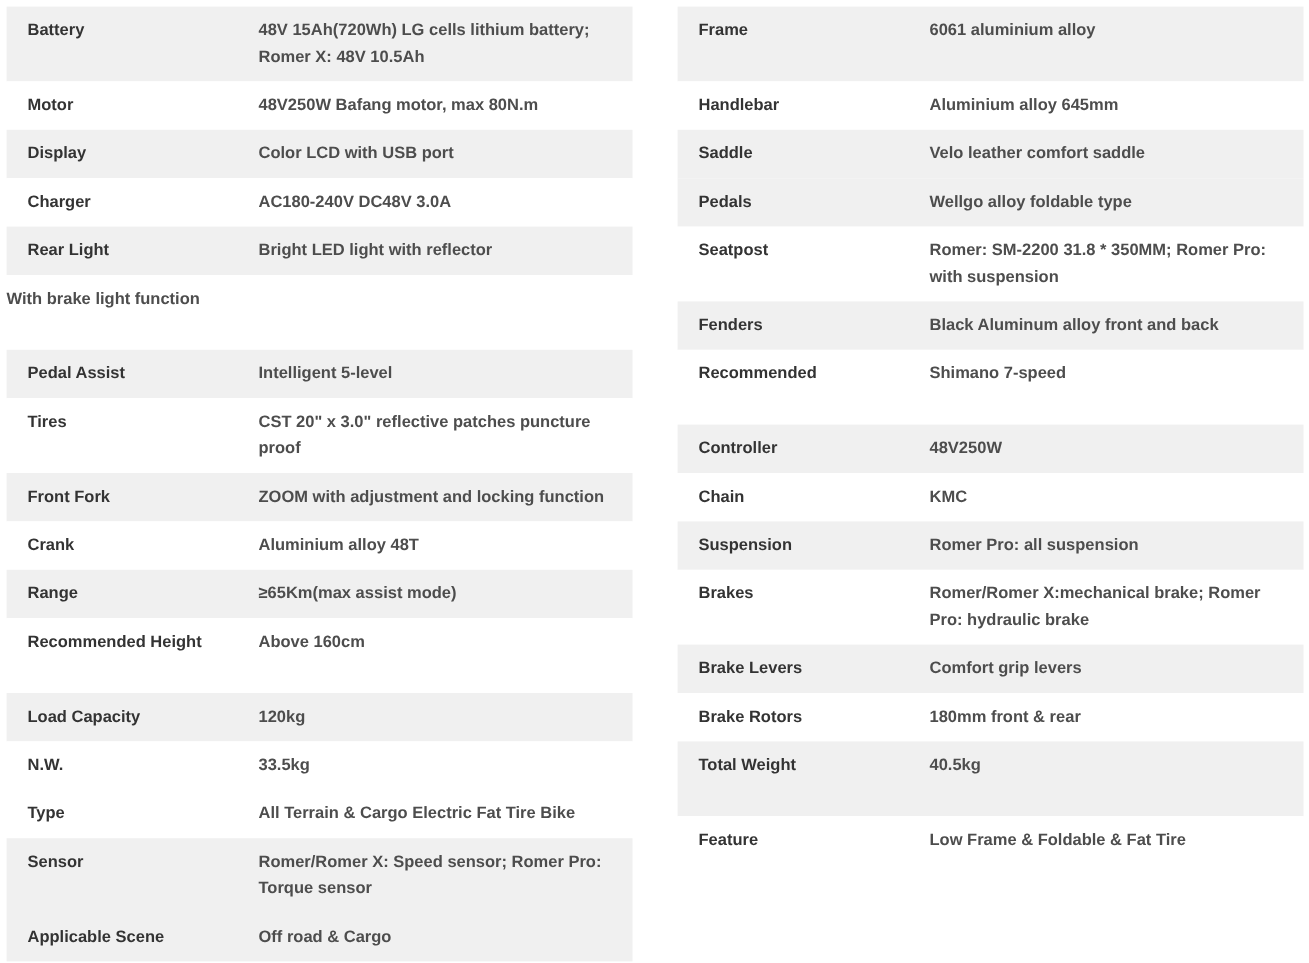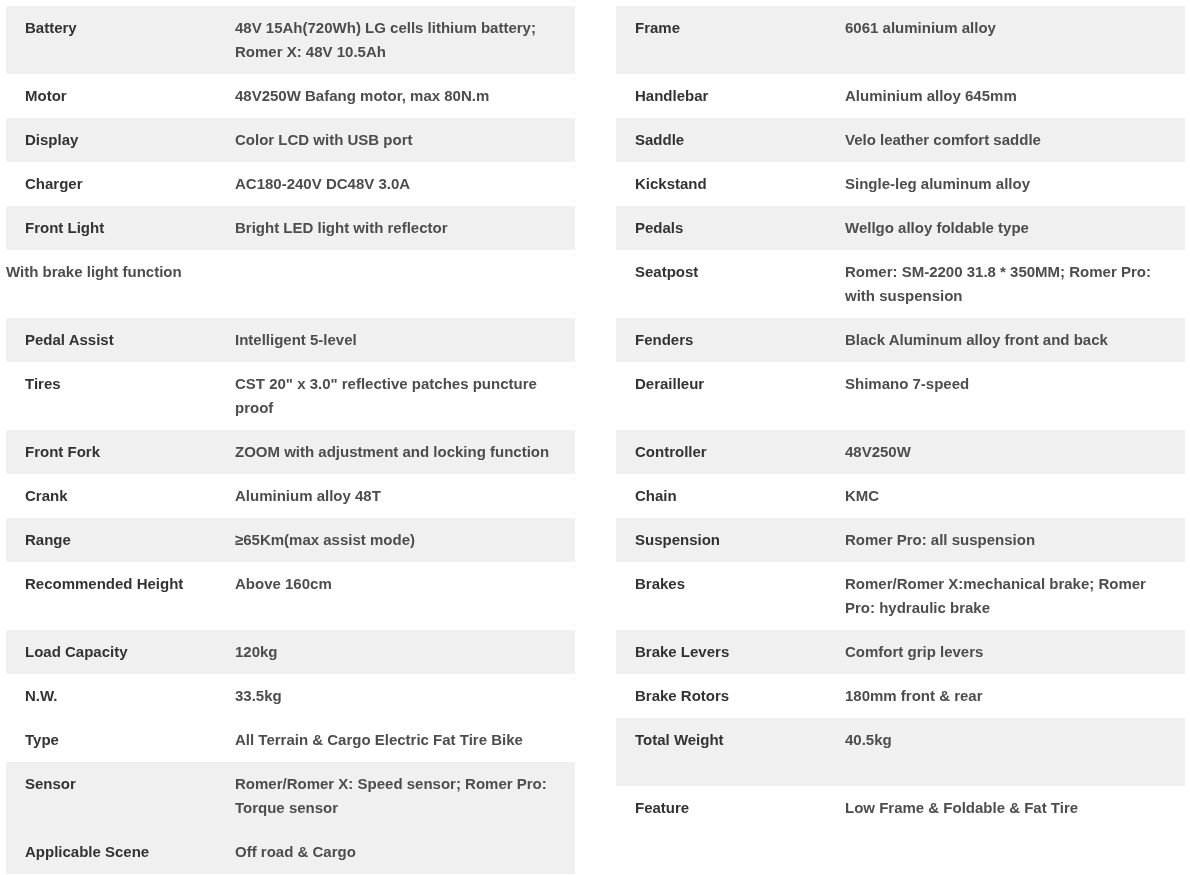--- a/index.html
+++ b/index.html
@@ -80,21 +80,21 @@
       </div>
       <div class="spec-row stripe">
         <div class="spec-label">Display</div>
         <div class="spec-value">Color LCD with USB port</div>
       </div>
       <div class="spec-row">
         <div class="spec-label">Charger</div>
         <div class="spec-value">AC180-240V DC48V 3.0A</div>
       </div>
       <div class="spec-row stripe">
-        <div class="spec-label">Front Light</div>
+        <div class="spec-label">Rear Light</div>
         <div class="spec-value">Bright LED light with reflector</div>
       </div>
       <div class="spec-row tall">
         <div class="spec-value">With brake light function</div>
       </div>
       <div class="spec-row stripe">
         <div class="spec-label">Pedal Assist</div>
         <div class="spec-value">Intelligent 5-level</div>
       </div>
       <div class="spec-row tall">
@@ -144,38 +144,34 @@
         <div class="spec-value">6061 aluminium alloy</div>
       </div>
       <div class="spec-row">
         <div class="spec-label">Handlebar</div>
         <div class="spec-value">Aluminium alloy 645mm</div>
       </div>
       <div class="spec-row stripe">
         <div class="spec-label">Saddle</div>
         <div class="spec-value">Velo leather comfort saddle</div>
       </div>
-      <div class="spec-row">
-        <div class="spec-label">Kickstand</div>
-        <div class="spec-value">Single-leg aluminum alloy</div>
-      </div>
       <div class="spec-row stripe">
         <div class="spec-label">Pedals</div>
         <div class="spec-value">Wellgo alloy foldable type</div>
       </div>
       <div class="spec-row tall">
         <div class="spec-label">Seatpost</div>
         <div class="spec-value">Romer: SM-2200 31.8 * 350MM; Romer Pro: with suspension</div>
       </div>
       <div class="spec-row stripe">
         <div class="spec-label">Fenders</div>
         <div class="spec-value">Black Aluminum alloy front and back</div>
       </div>
       <div class="spec-row tall">
-        <div class="spec-label">Derailleur</div>
+        <div class="spec-label">Recommended</div>
         <div class="spec-value">Shimano 7-speed</div>
       </div>
       <div class="spec-row stripe">
         <div class="spec-label">Controller</div>
         <div class="spec-value">48V250W</div>
       </div>
       <div class="spec-row">
         <div class="spec-label">Chain</div>
         <div class="spec-value">KMC</div>
       </div>

